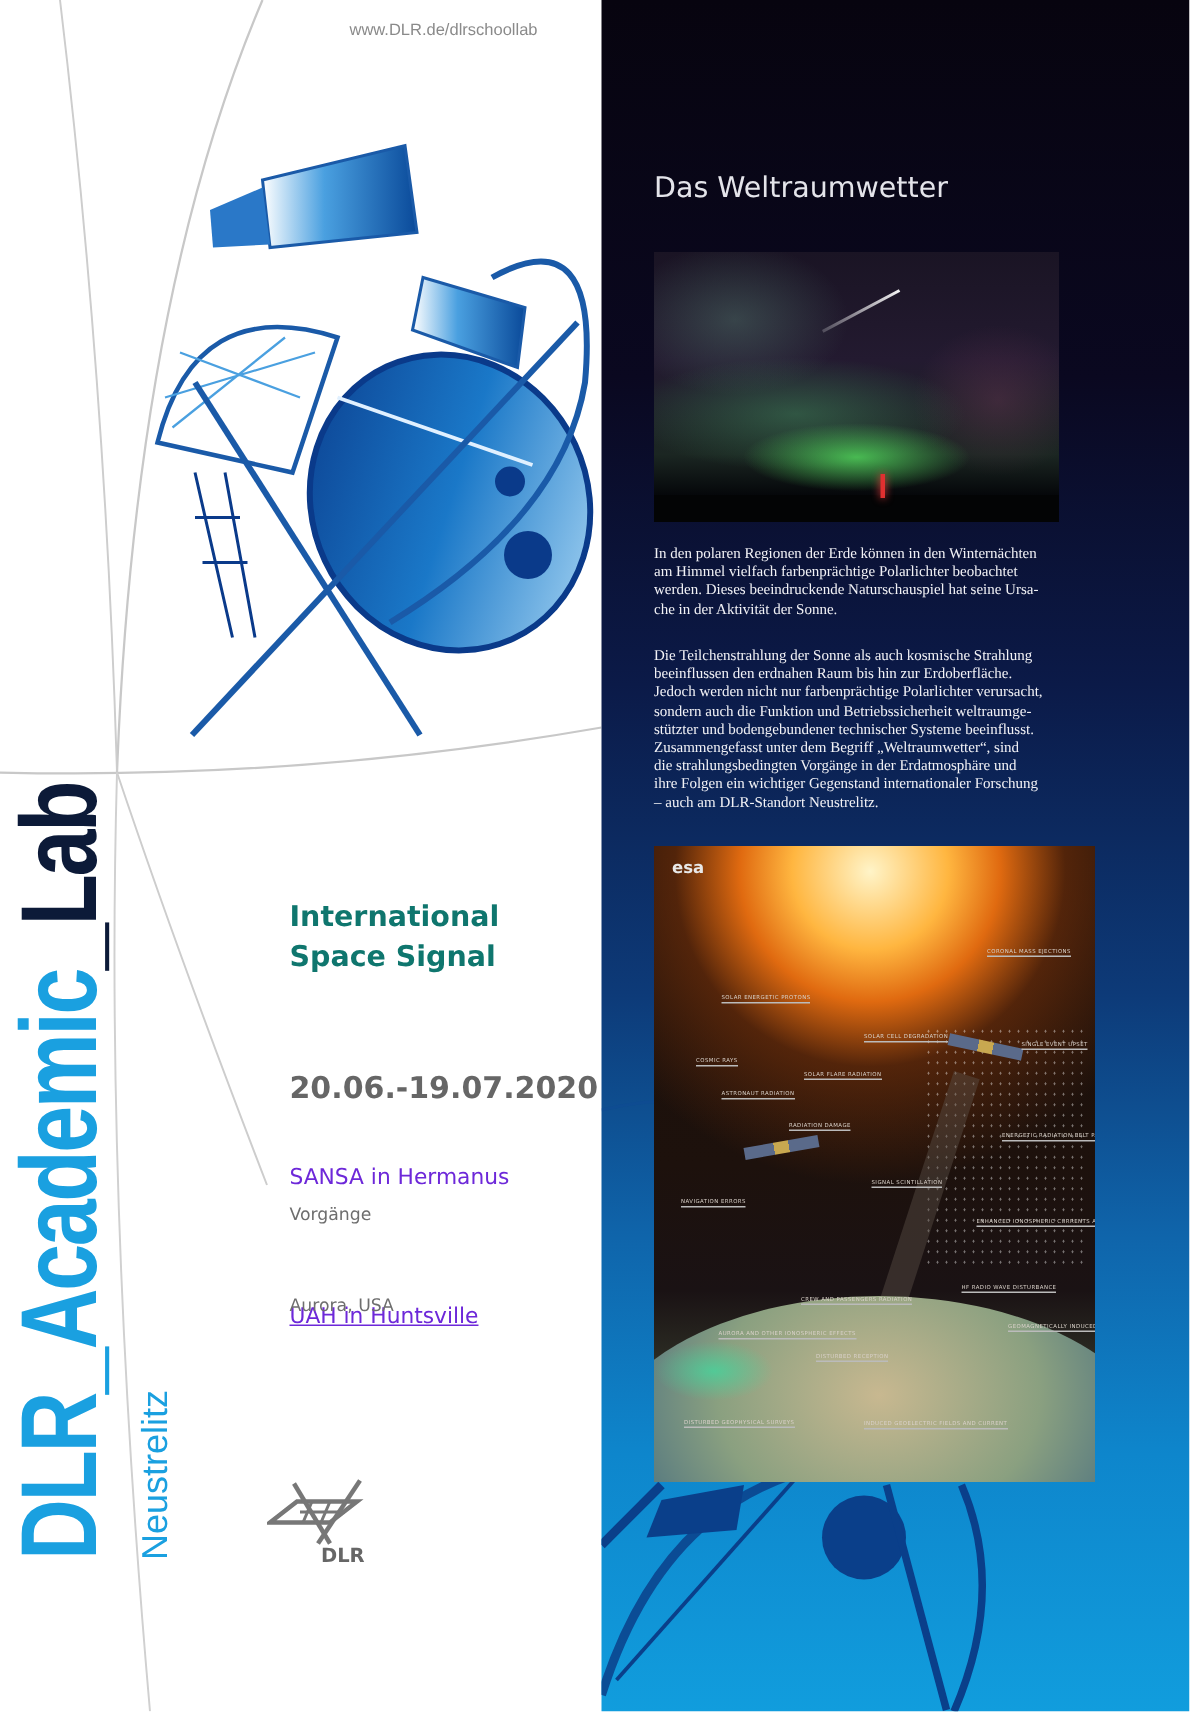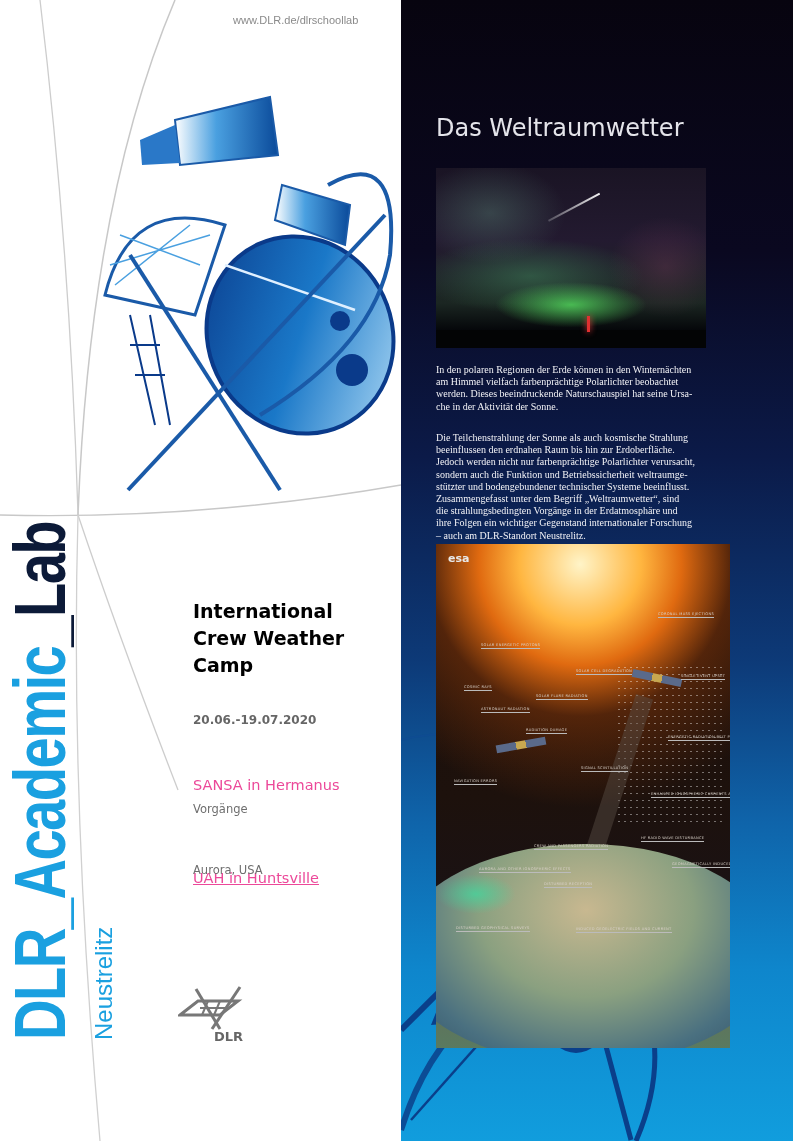--- a/index.html
+++ b/index.html
@@ -40,39 +40,39 @@
   .brand-lab { color: #0c1a38; }
   .brand-sub {
     position: absolute; left: 90px; top: 925px;
     transform-origin: 0 0; transform: rotate(-90deg) translateX(-115px);
     font-family: "Liberation Sans", sans-serif;
     font-size: 24px; color: #1aa0e0; white-space: nowrap;
   }
   .camp-title {
     position: absolute; left: 193px; top: 598px; width: 200px;
     font-family: "DejaVu Sans", sans-serif;
-    font-weight: bold; font-size: 19px; line-height: 27px; color: #000000;
+    font-weight: bold; font-size: 19px; line-height: 27px; color: #0f766e;
   }
   .camp-date {
     position: absolute; left: 193px; top: 713px;
     font-family: "DejaVu Sans", sans-serif;
-    font-weight: bold; font-size: 12px; color: #666666;
+    font-weight: bold; font-size: 20px; color: #666666;
   }
   .loc-name {
     position: absolute; left: 193px;
-    font-family: "DejaVu Sans", sans-serif; font-size: 14.5px; color: #ec4899;
+    font-family: "DejaVu Sans", sans-serif; font-size: 14.5px; color: #6d28d9;
   }
   .loc-country {
     position: absolute; left: 193px;
     font-family: "DejaVu Sans", sans-serif; font-size: 11.5px; color: #6e6e6e;
   }
   .dlr-logo { position: absolute; left: 178px; top: 985px; }
   .section-title {
     position: absolute; left: 436px; top: 114px;
-    font-family: "DejaVu Sans", sans-serif; font-size: 24px; color: #e4e4ea;
+    font-family: "DejaVu Sans", sans-serif; font-size: 19px; color: #e4e4ea;
     font-weight: normal;
   }
   .aurora {
     position: absolute; left: 436px; top: 168px; width: 270px; height: 180px;
     background:
       radial-gradient(ellipse 40% 18% at 50% 76%, rgba(80,210,90,0.85), rgba(80,210,90,0) 70%),
       radial-gradient(ellipse 60% 30% at 35% 60%, rgba(70,150,100,0.45), rgba(0,0,0,0) 70%),
       radial-gradient(ellipse 40% 40% at 20% 25%, rgba(100,150,130,0.35), rgba(0,0,0,0) 70%),
       radial-gradient(ellipse 30% 40% at 85% 55%, rgba(120,60,90,0.35), rgba(0,0,0,0) 70%),
       linear-gradient(180deg, #1a1424 0%, #231a30 40%, #1b2622 75%, #05070a 90%, #020304 100%);
@@ -89,21 +89,21 @@
   }
   .aurora .ground {
     position: absolute; left: 0; bottom: 0; width: 100%; height: 18px; background: #030405;
   }
   .body-text {
     position: absolute; left: 436px; width: 320px;
     font-family: Liberation Serif, serif; font-size: 10px; line-height: 12.2px;
     color: #f2f2f6; white-space: pre-line;
   }
   .infographic {
-    position: absolute; left: 436px; top: 544px; width: 294px; height: 504px;
+    position: absolute; left: 436px; top: 564px; width: 294px; height: 424px;
     background:
       radial-gradient(circle at 49% 4%, #fff4c8 0%, #ffb640 12%, #e06a10 20%, rgba(120,50,10,0.6) 30%, rgba(30,15,10,0) 48%),
       linear-gradient(180deg, #1a0f0a 0%, #1d110c 50%, #1a1214 70%, #2a2a22 80%, #607058 90%, #5a7a60 100%);
     overflow: hidden;
   }
   .infographic .earth {
     position: absolute; left: -40px; top: 300px; width: 380px; height: 220px;
     border-radius: 50%;
     background: radial-gradient(ellipse at 50% 30%, #c8b890 0%, #8aa080 40%, #4a7080 70%, #2a4860 100%);
   }
@@ -186,22 +186,21 @@
 
   <div class="vertical-brand">
     <span class="brand-main">
       <span class="brand-dlr">DLR</span><span class="brand-academic">_Academic</span><span class="brand-lab">_Lab</span>
     </span>
   </div>
   <div class="brand-sub">Neustrelitz</div>
 
   <div class="camp-title">
     <div>International</div>
-    <div>Crew Weather</div>
-    <div>Camp</div>
+    <div>Space Signal</div>
   </div>
 
   <div class="camp-date">20.06.-19.07.2020</div>
 
   <div class="loc-name" style="top:777px;">SANSA in Hermanus</div>
   <div class="loc-country" style="top:802px;">Vorgänge</div>
   <div class="loc-name" style="top:870px;text-decoration:underline;">UAH in Huntsville</div>
   <div class="loc-country" style="top:863px;">Aurora, USA</div>
 
   <div class="dlr-logo">

